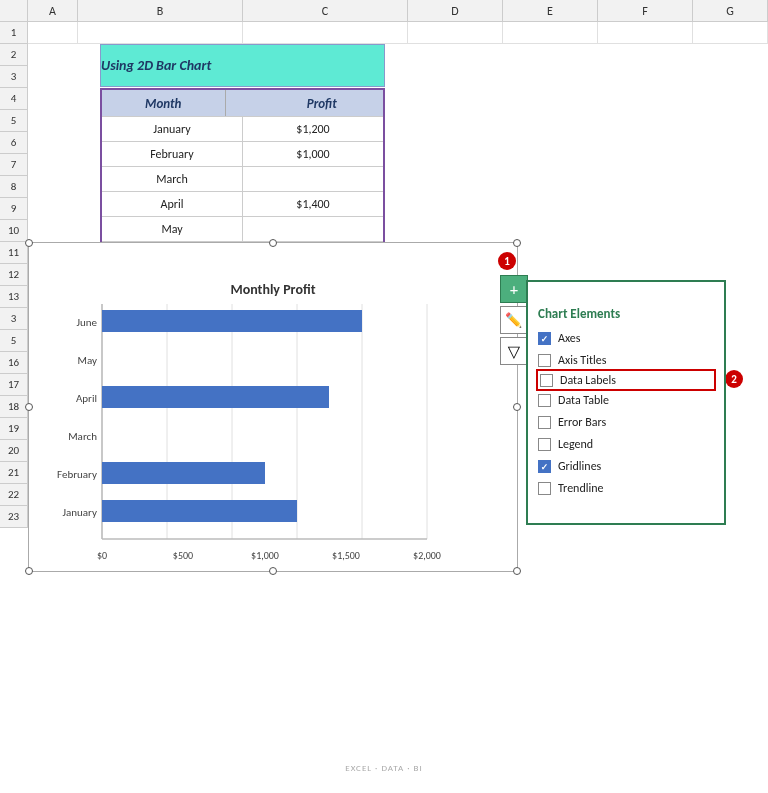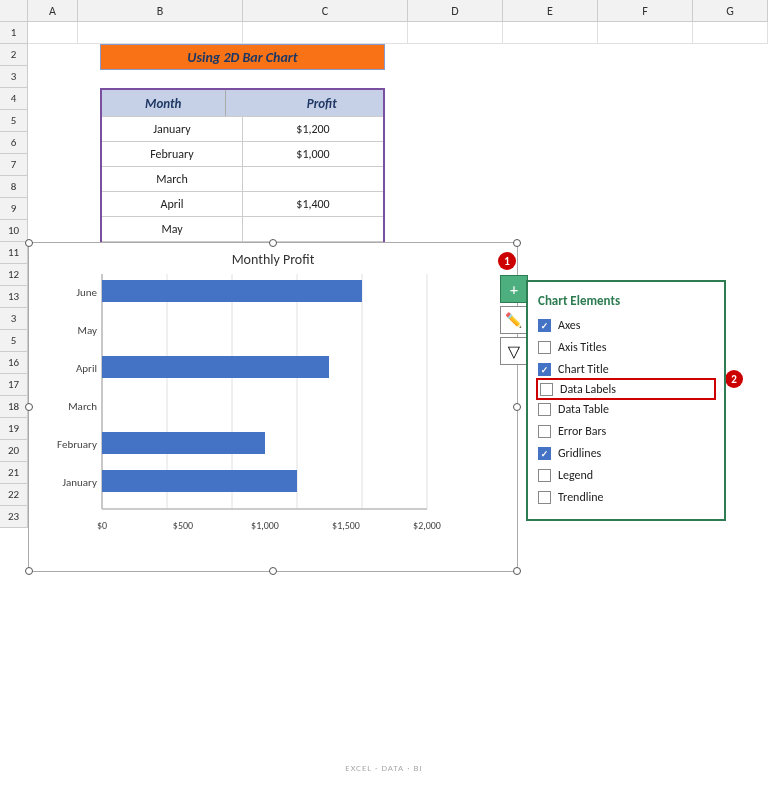--- a/index.html
+++ b/index.html
@@ -83,26 +83,25 @@
       font-size: 12px;
       overflow: hidden;
     }
 
     
     .title-area {
       position: absolute;
       top: 44px; 
       left: 100px;
       width: 285px;
-      height: 26px;
-      background: #f97316;
+      height: 43px;
+      background: #5eead4;
       border: 1px solid #8899cc;
       display: flex;
       align-items: center;
-      justify-content: center;
       font-size: 14px;
       font-style: italic;
       font-weight: bold;
       color: #1f3864;
     }
 
     
     .data-table {
       position: absolute;
       top: 88px; 
@@ -163,35 +162,36 @@
       border-radius: 50%;
     }
 
     .chart-inner {
       position: absolute;
       top: 8px; left: 8px;
       right: 8px; bottom: 8px;
     }
     .chart-title {
       text-align: center;
-      font-weight: normal;
+      font-weight: bold;
       font-size: 14px;
       color: #333;
       margin-bottom: 6px;
+      margin-top: 30px;
     }
 
     
     .chart-elements-panel {
       position: absolute;
       top: 280px;
       left: 526px;
       width: 200px;
       background: #fff;
       border: 2px solid #2e7d52;
-      padding: 11px 10px;
+      padding: 24px 10px;
       z-index: 10;
     }
     .panel-title {
       font-weight: bold;
       color: #2e7d52;
       font-size: 13px;
       margin-bottom: 6px;
     }
     .panel-item {
       display: flex;
@@ -440,46 +440,42 @@
     <div class="panel-title">Chart Elements</div>
 
     <div class="panel-item">
       <div class="checkbox checked"></div>
       <span>Axes</span>
     </div>
     <div class="panel-item">
       <div class="checkbox"></div>
       <span>Axis Titles</span>
     </div>
-    <div class="panel-item">
-      <div class="checkbox checked"></div>
-      <span>Chart Title</span>
-    </div>
     <div class="panel-item highlighted">
       <div class="checkbox"></div>
       <span>Data Labels</span>
     </div>
     <div class="panel-item">
       <div class="checkbox"></div>
       <span>Data Table</span>
     </div>
     <div class="panel-item">
       <div class="checkbox"></div>
       <span>Error Bars</span>
+    </div>
+    <div class="panel-item">
+      <div class="checkbox"></div>
+      <span>Legend</span>
     </div>
     <div class="panel-item">
       <div class="checkbox checked"></div>
       <span>Gridlines</span>
     </div>
     <div class="panel-item">
       <div class="checkbox"></div>
-      <span>Legend</span>
-    </div>
-    <div class="panel-item">
-      <div class="checkbox"></div>
       <span>Trendline</span>
     </div>
   </div>
 
   <div class="badge" style="top:370px; left:725px;">
     <span>2</span>
   </div>
 
   <div class="watermark">EXCEL · DATA · BI</div>
 

